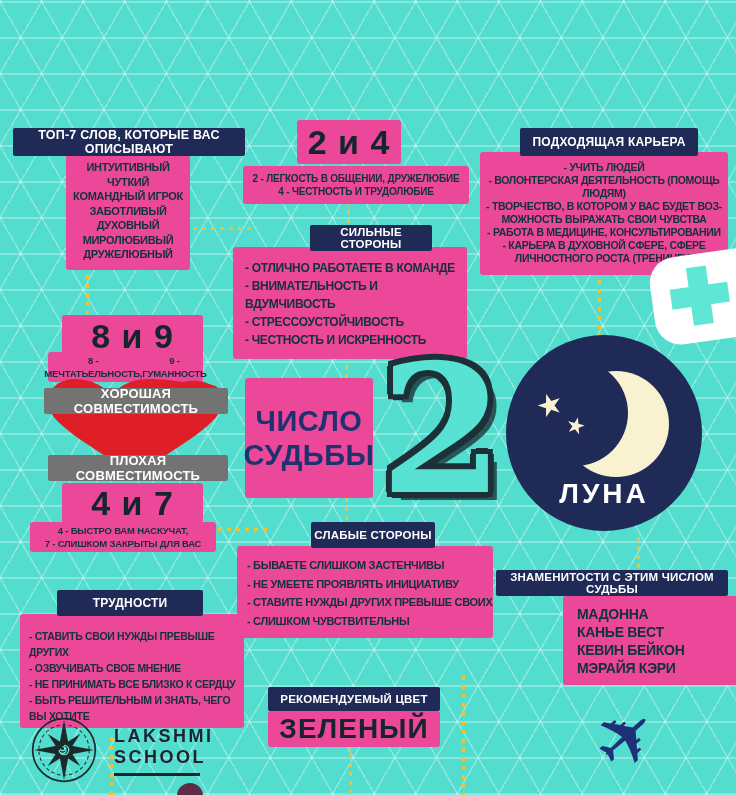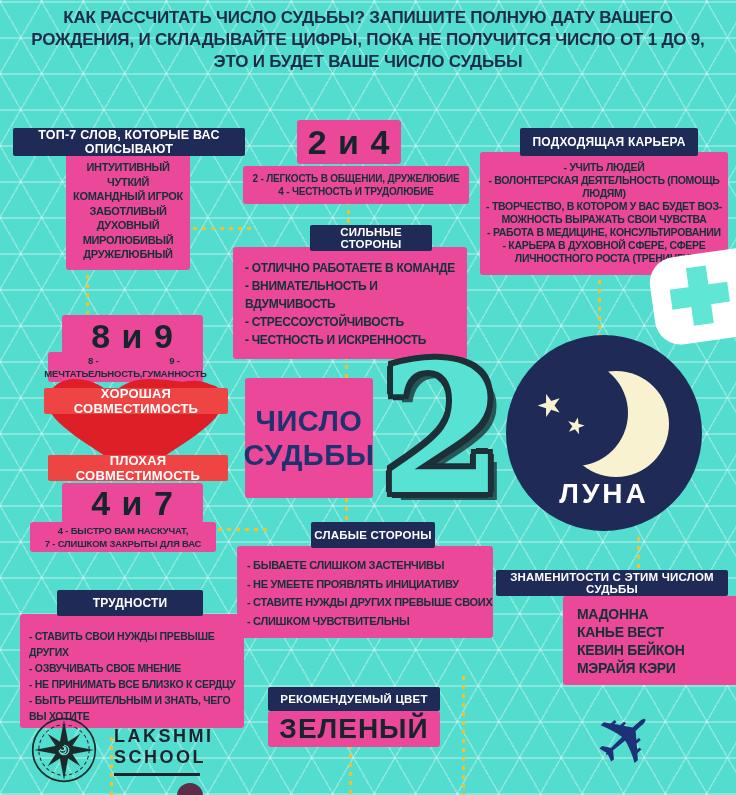--- a/index.html
+++ b/index.html
@@ -15,21 +15,21 @@
       repeating-linear-gradient(60deg,rgba(255,255,255,.30) 0 1.6px,transparent 1.6px 36px),
       repeating-linear-gradient(120deg,rgba(255,255,255,.30) 0 1.6px,transparent 1.6px 36px);
   }
   .abs{position:absolute;}
   .center{display:flex;align-items:center;justify-content:center;text-align:center;}
   .banner{background:#1f2b56;color:#ffffff;z-index:3;border-radius:2px;letter-spacing:.2px;}
   .panel{background:#ec4899;z-index:2;border-radius:3px;}
   .body-text{color:#123138;letter-spacing:-0.3px;}
   .dotv{width:3px;z-index:1;background-image:repeating-linear-gradient(to bottom,#ecc237 0 4px,transparent 4px 9px);}
   .doth{height:3px;z-index:1;background-image:repeating-linear-gradient(to right,#ecc237 0 4px,transparent 4px 9px);}
-  .redband{background:#ef4444;color:#fff;z-index:4;border-radius:2px;letter-spacing:.2px;}
+  .redband{background:#737373;color:#fff;z-index:4;border-radius:2px;letter-spacing:.2px;}
   .bignum{font-size:34px;color:#16242e;letter-spacing:1px;}
   .note{font-size:10px;line-height:13px;color:#123138;letter-spacing:-0.2px;}
   .list-left{text-align:left;}
   #big-two{
     z-index:2;font-family:"DejaVu Serif","Liberation Serif",serif;font-weight:bold;
     font-size:178px;line-height:150px;color:#58e2d3;
     text-shadow:
       -5px -5px 0 #1d3038, 5px -5px 0 #1d3038,
       -5px  5px 0 #1d3038, 5px  5px 0 #1d3038,
       -6px  0   0 #1d3038, 6px  0   0 #1d3038,
@@ -41,21 +41,20 @@
   .moon-carve{position:absolute;left:16px;top:25px;width:106px;height:106px;border-radius:50%;background:#1f2b56;}
   .star{position:absolute;color:#f8f2d0;z-index:3;}
   svg{display:block;}
 </style>
 </head>
 <body>
 
 <div id="canvas">
   <div class="mesh"></div>
 
-  <div class="abs center" style="left:28px;top:7px;width:680px;height:66px;font-size:17px;line-height:22px;color:#1b2d4a;letter-spacing:-0.2px;z-index:2">КАК РАССЧИТАТЬ ЧИСЛО СУДЬБЫ? ЗАПИШИТЕ ПОЛНУЮ ДАТУ ВАШЕГО РОЖДЕНИЯ, И СКЛАДЫВАЙТЕ ЦИФРЫ, ПОКА НЕ ПОЛУЧИТСЯ ЧИСЛО ОТ 1 ДО 9, ЭТО И БУДЕТ ВАШЕ ЧИСЛО СУДЬБЫ</div>
 
   <div class="abs dotv" style="left:86px;top:266px;height:48px"></div>
   <div class="abs doth" style="left:193px;top:227px;width:62px"></div>
   <div class="abs dotv" style="left:347px;top:201px;height:26px"></div>
   <div class="abs dotv" style="left:345px;top:347px;height:32px"></div>
   <div class="abs dotv" style="left:345px;top:489px;height:36px"></div>
   <div class="abs dotv" style="left:598px;top:262px;height:74px"></div>
   <div class="abs dotv" style="left:637px;top:537px;height:34px"></div>
   <div class="abs doth" style="left:218px;top:528px;width:50px"></div>
   <div class="abs dotv" style="left:237px;top:554px;height:38px"></div>

